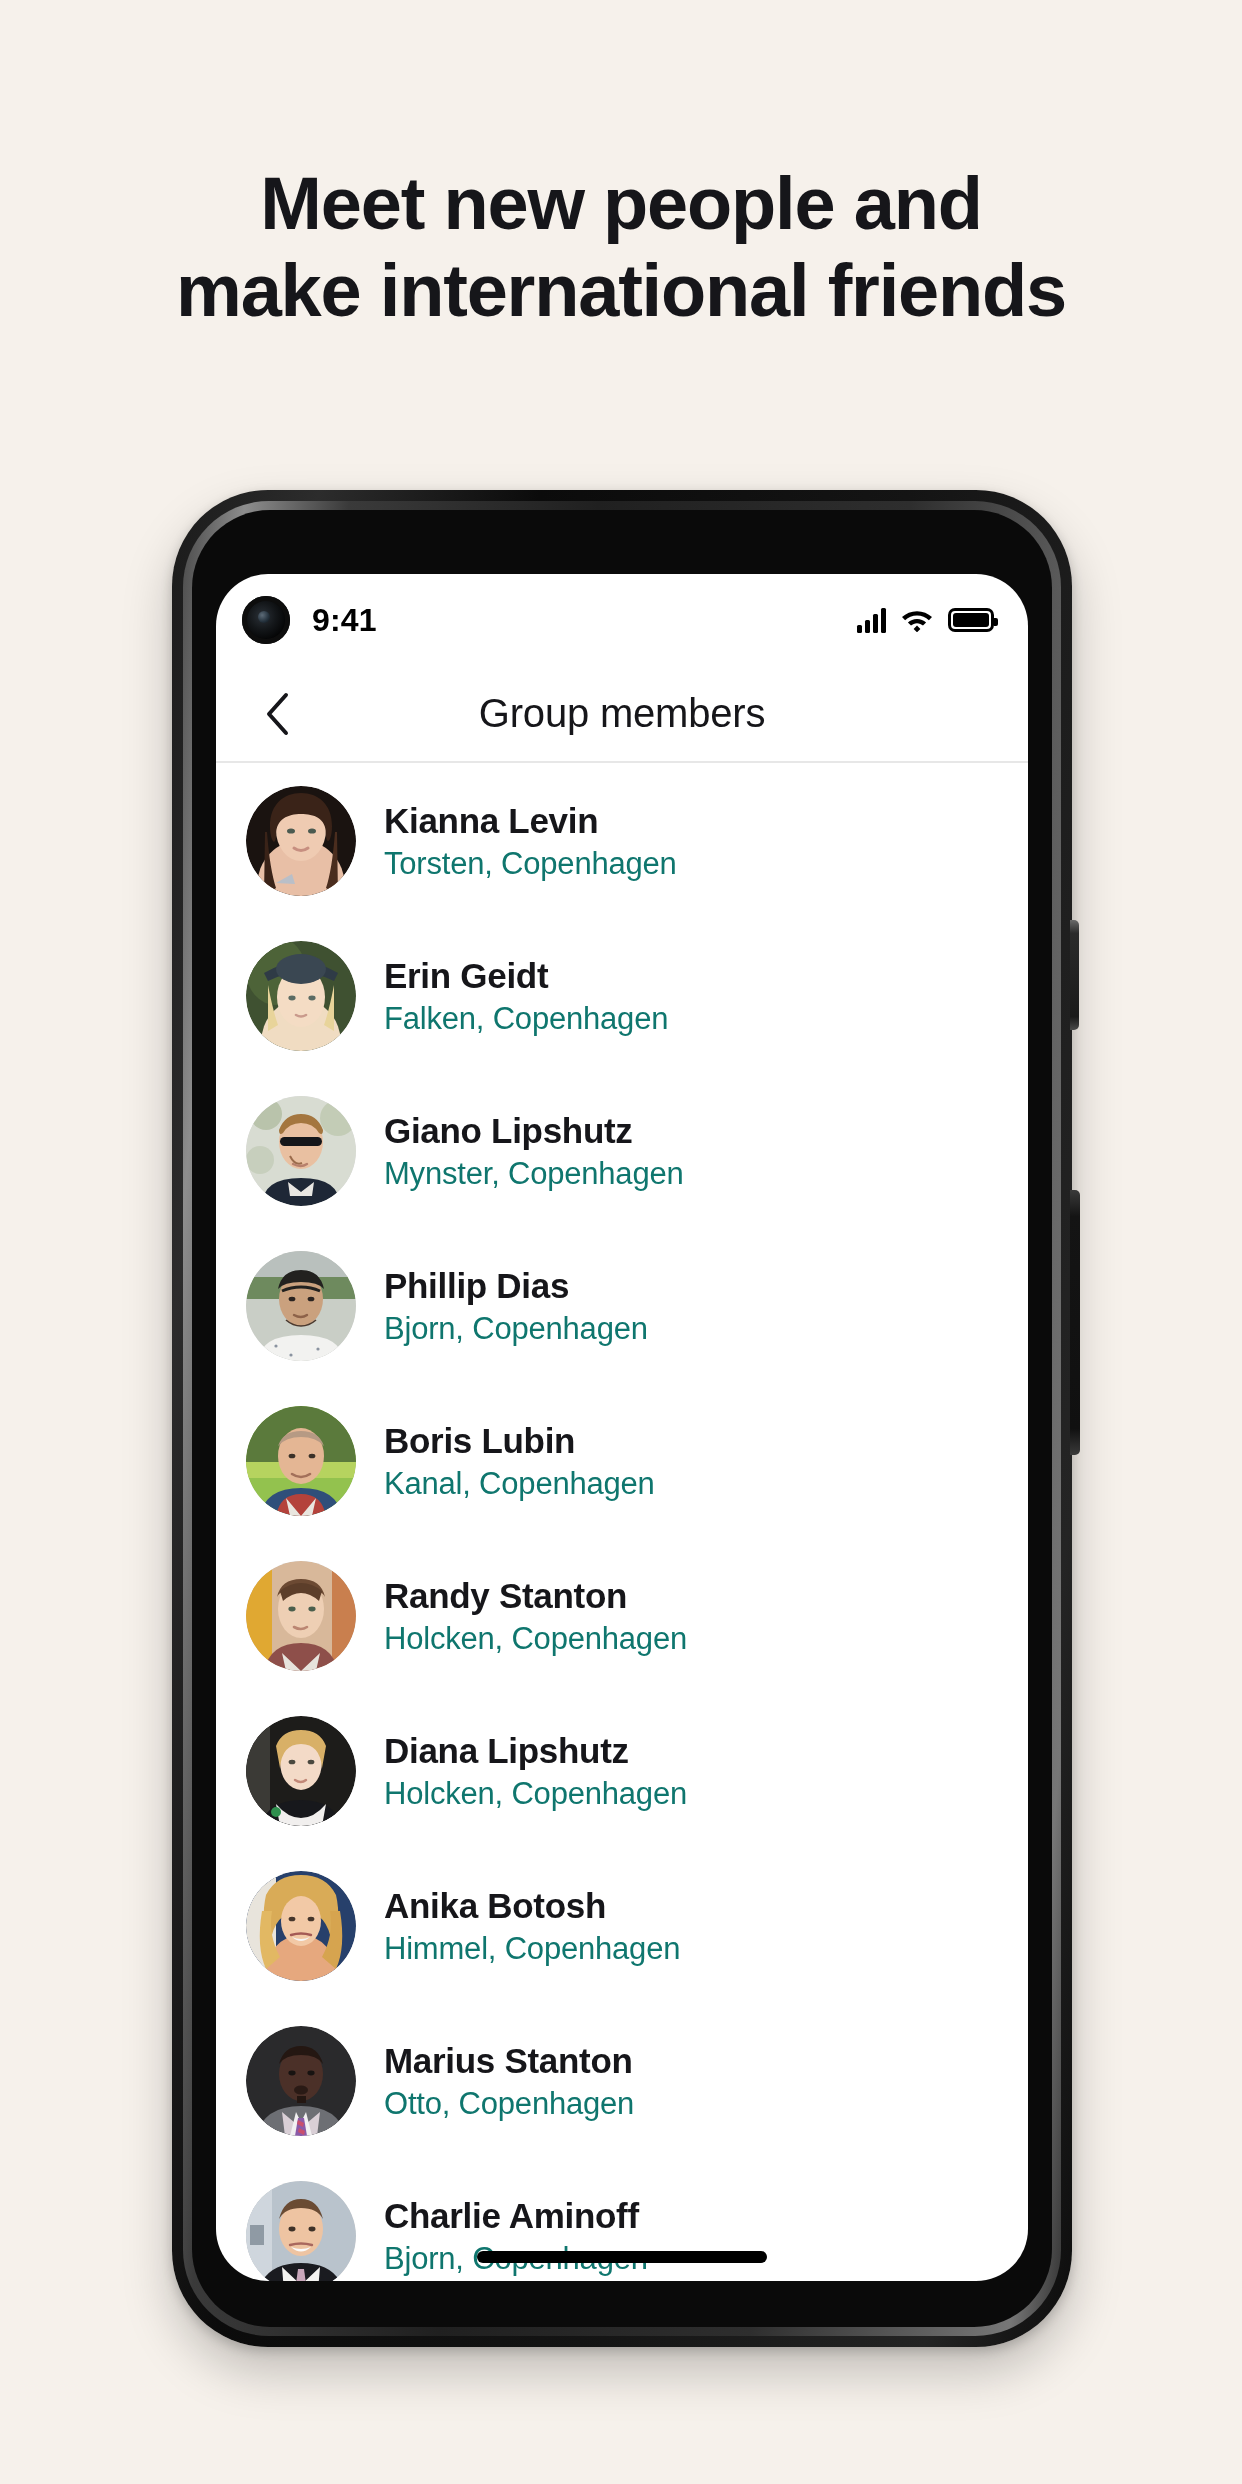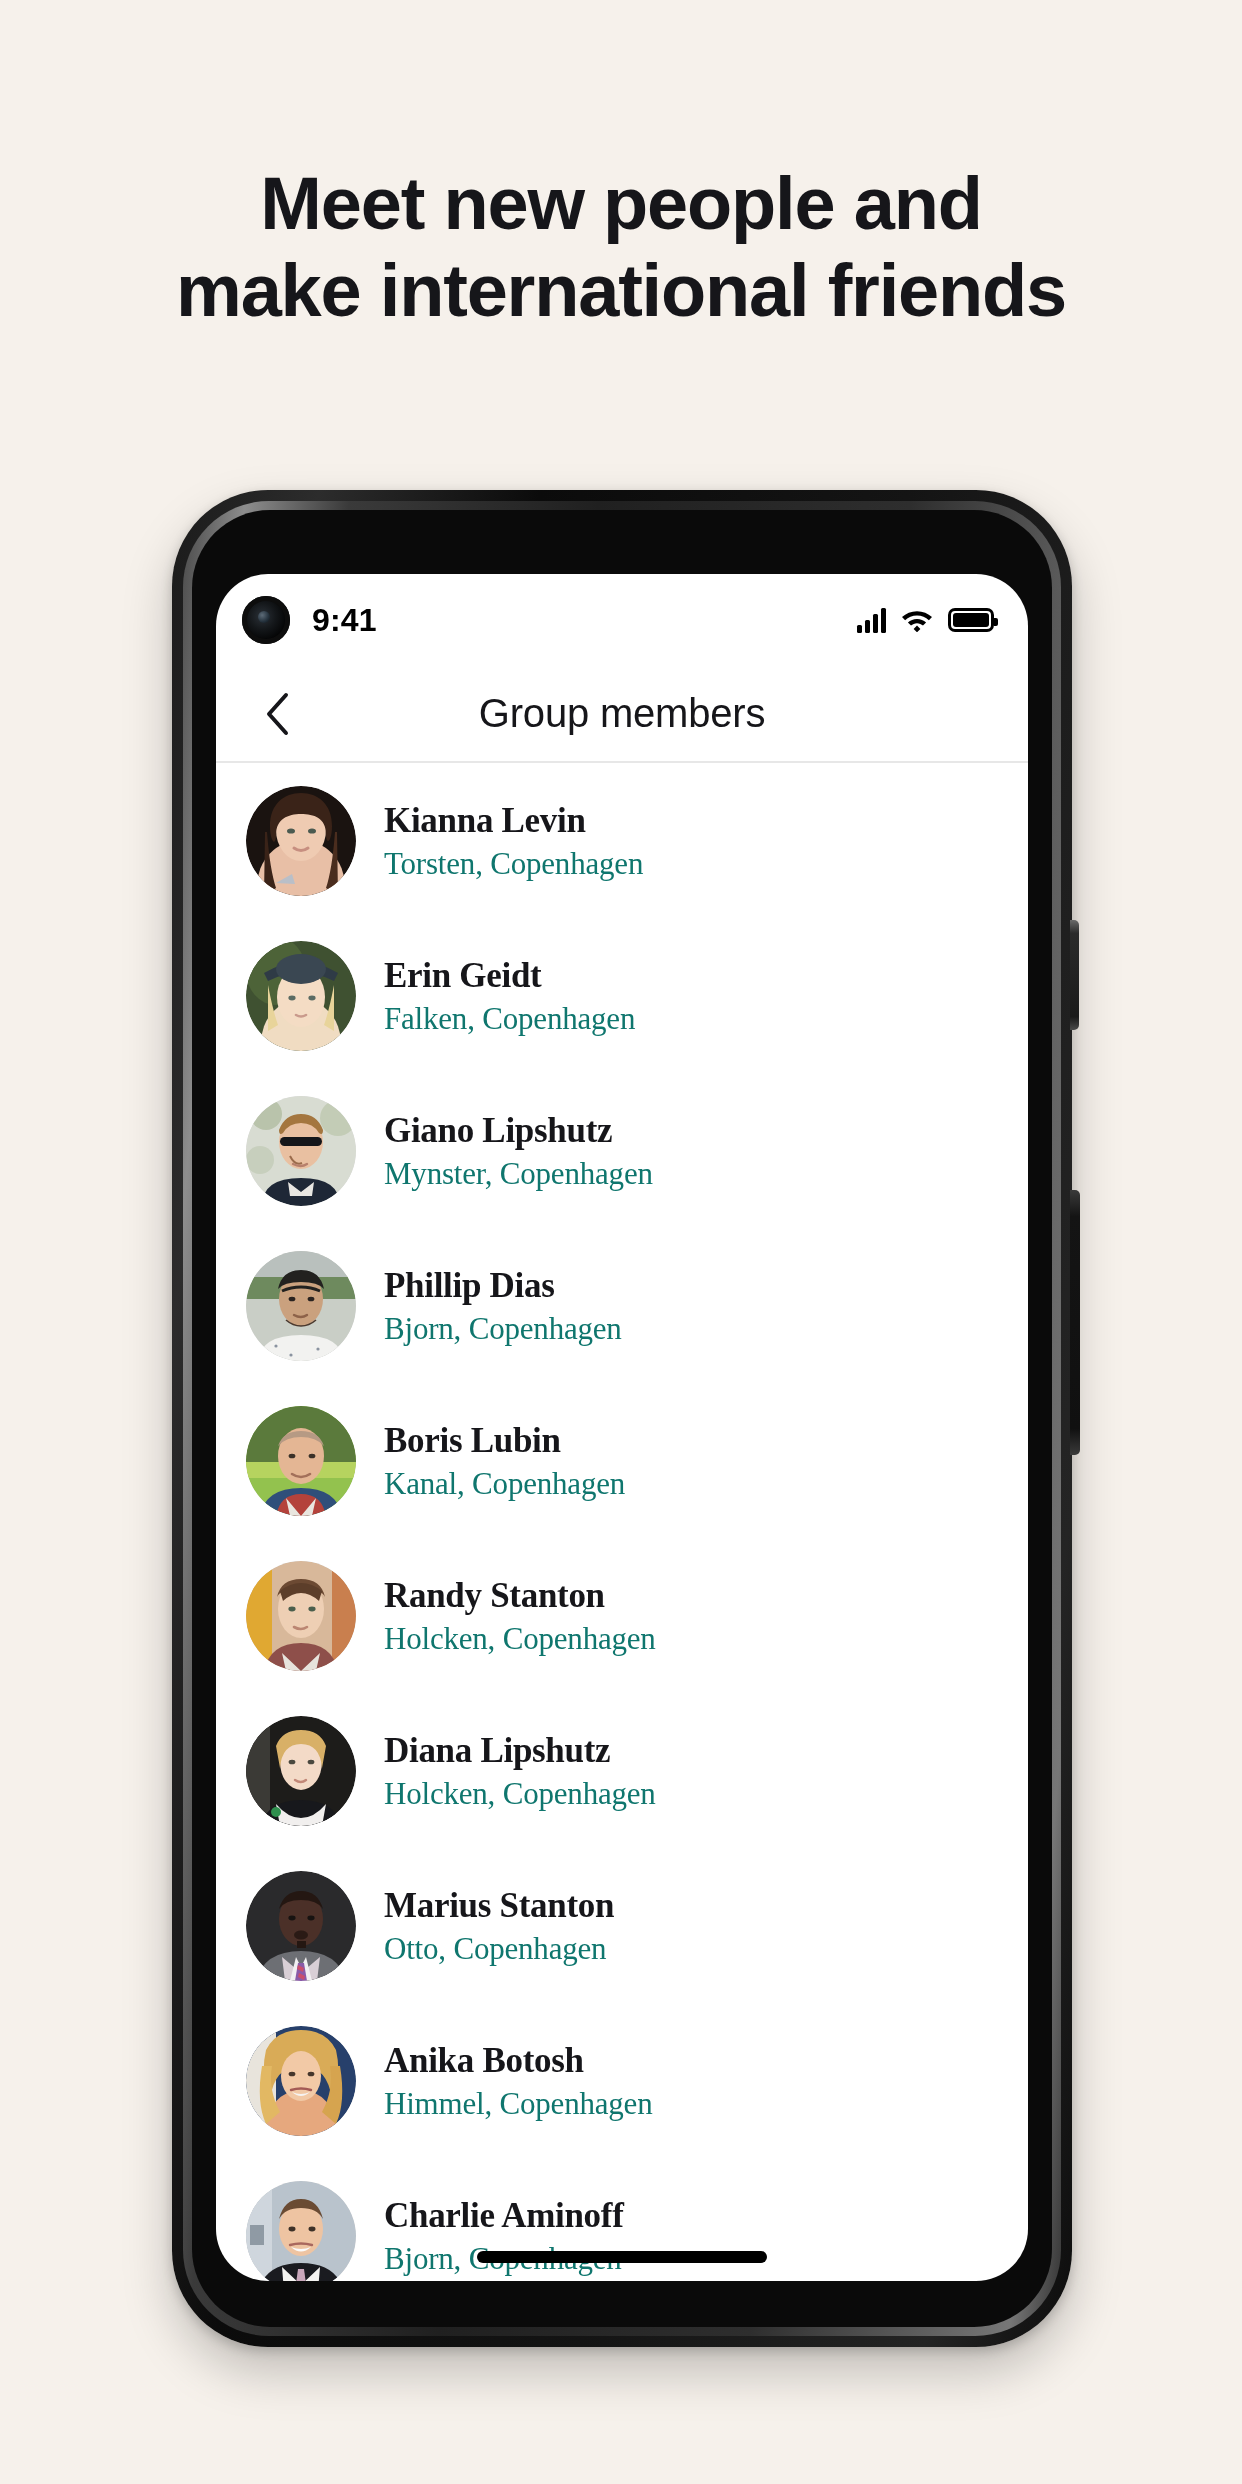--- a/index.html
+++ b/index.html
@@ -198,21 +198,20 @@
   
   .member-list {
     position: relative;
   }
   .member-row {
     display: flex;
     align-items: center;
     height: 155px;
     padding-left: 30px;
     box-sizing: border-box;
-    font-family: Liberation Serif, serif;
   }
   .avatar {
     width: 110px;
     height: 110px;
     min-width: 110px;
     border-radius: 50%;
     overflow: hidden;
     position: relative;
     background: #dcdcdc;
   }
@@ -504,20 +503,49 @@
         <div class="member-text">
           <div class="member-name">Diana Lipshutz</div>
           <div class="member-loc">Holcken, Copenhagen</div>
         </div>
       </div>
 
       <div class="member-row">
         <div class="avatar">
           <svg viewBox="0 0 110 110">
               <defs>
+                <clipPath id="c8">
+                  <circle cx="55" cy="55" r="55"></circle>
+                </clipPath>
+              </defs>
+              <g clip-path="url(#c8)">
+                <rect width="110" height="110" fill="#27406b"></rect>
+                <rect x="0" y="0" width="30" height="110" fill="#e8e4dc"></rect>
+                <ellipse cx="55" cy="104" rx="36" ry="40" fill="#e6a87e"></ellipse>
+                <path d="M20 24q10-20 35-20t35 20q6 26-4 50-4-34-31-34t-31 34q-10-24-4-50z" fill="#d9ab57"></path>
+                <path d="M16 40q-6 36 4 58l14-12q-12-22-8-46z" fill="#e2b863"></path>
+                <path d="M94 40q6 36-4 58l-14-12q12-22 8-46z" fill="#d6a44f"></path>
+                <ellipse cx="55" cy="50" rx="20" ry="25" fill="#f2c9a6"></ellipse>
+                <ellipse cx="46" cy="48" rx="3.4" ry="2.3" fill="#45362c"></ellipse>
+                <ellipse cx="65" cy="48" rx="3.4" ry="2.3" fill="#45362c"></ellipse>
+                <path d="M46 66q9 8 18 0q-9 4-18 0z" fill="#f6f4f2"></path>
+                <path d="M45 64q10-3 20 0" stroke="#a45a55" stroke-width="2.4" fill="none" stroke-linecap="round"></path>
+              </g>
+            </svg>
+        </div>
+        <div class="member-text">
+          <div class="member-name">Anika Botosh</div>
+          <div class="member-loc">Himmel, Copenhagen</div>
+        </div>
+      </div>
+
+      <div class="member-row">
+        <div class="avatar">
+          <svg viewBox="0 0 110 110">
+              <defs>
                 <clipPath id="c7">
                   <circle cx="55" cy="55" r="55"></circle>
                 </clipPath>
               </defs>
               <g clip-path="url(#c7)">
                 <rect width="110" height="110" fill="#2a2a2c"></rect>
                 <path d="M10 110q8-30 45-30t45 30z" fill="#6d6f74"></path>
                 <path d="M36 86l19 16 19-16-3 24H39z" fill="#d9cfd6"></path>
                 <path d="M50 86l5 10 5-10 6 24H44z" fill="#f2f0f2"></path>
                 <path d="M52 92h6l3 18-6 4-6-4z" fill="#8a5ba8"></path>
@@ -535,49 +563,20 @@
         <div class="member-text">
           <div class="member-name">Marius Stanton</div>
           <div class="member-loc">Otto, Copenhagen</div>
         </div>
       </div>
 
       <div class="member-row">
         <div class="avatar">
           <svg viewBox="0 0 110 110">
               <defs>
-                <clipPath id="c8">
-                  <circle cx="55" cy="55" r="55"></circle>
-                </clipPath>
-              </defs>
-              <g clip-path="url(#c8)">
-                <rect width="110" height="110" fill="#27406b"></rect>
-                <rect x="0" y="0" width="30" height="110" fill="#e8e4dc"></rect>
-                <ellipse cx="55" cy="104" rx="36" ry="40" fill="#e6a87e"></ellipse>
-                <path d="M20 24q10-20 35-20t35 20q6 26-4 50-4-34-31-34t-31 34q-10-24-4-50z" fill="#d9ab57"></path>
-                <path d="M16 40q-6 36 4 58l14-12q-12-22-8-46z" fill="#e2b863"></path>
-                <path d="M94 40q6 36-4 58l-14-12q12-22 8-46z" fill="#d6a44f"></path>
-                <ellipse cx="55" cy="50" rx="20" ry="25" fill="#f2c9a6"></ellipse>
-                <ellipse cx="46" cy="48" rx="3.4" ry="2.3" fill="#45362c"></ellipse>
-                <ellipse cx="65" cy="48" rx="3.4" ry="2.3" fill="#45362c"></ellipse>
-                <path d="M46 66q9 8 18 0q-9 4-18 0z" fill="#f6f4f2"></path>
-                <path d="M45 64q10-3 20 0" stroke="#a45a55" stroke-width="2.4" fill="none" stroke-linecap="round"></path>
-              </g>
-            </svg>
-        </div>
-        <div class="member-text">
-          <div class="member-name">Anika Botosh</div>
-          <div class="member-loc">Himmel, Copenhagen</div>
-        </div>
-      </div>
-
-      <div class="member-row">
-        <div class="avatar">
-          <svg viewBox="0 0 110 110">
-              <defs>
                 <clipPath id="c9">
                   <circle cx="55" cy="55" r="55"></circle>
                 </clipPath>
               </defs>
               <g clip-path="url(#c9)">
                 <rect width="110" height="110" fill="#b9c3cc"></rect>
                 <rect x="0" y="0" width="26" height="110" fill="#cfd6dd"></rect>
                 <rect x="4" y="44" width="14" height="20" fill="#8f9aa4"></rect>
                 <path d="M12 110q8-28 43-28t43 28z" fill="#1a1b20"></path>
                 <path d="M36 86l19 18 19-18-2 24H38z" fill="#f4f3f1"></path>

